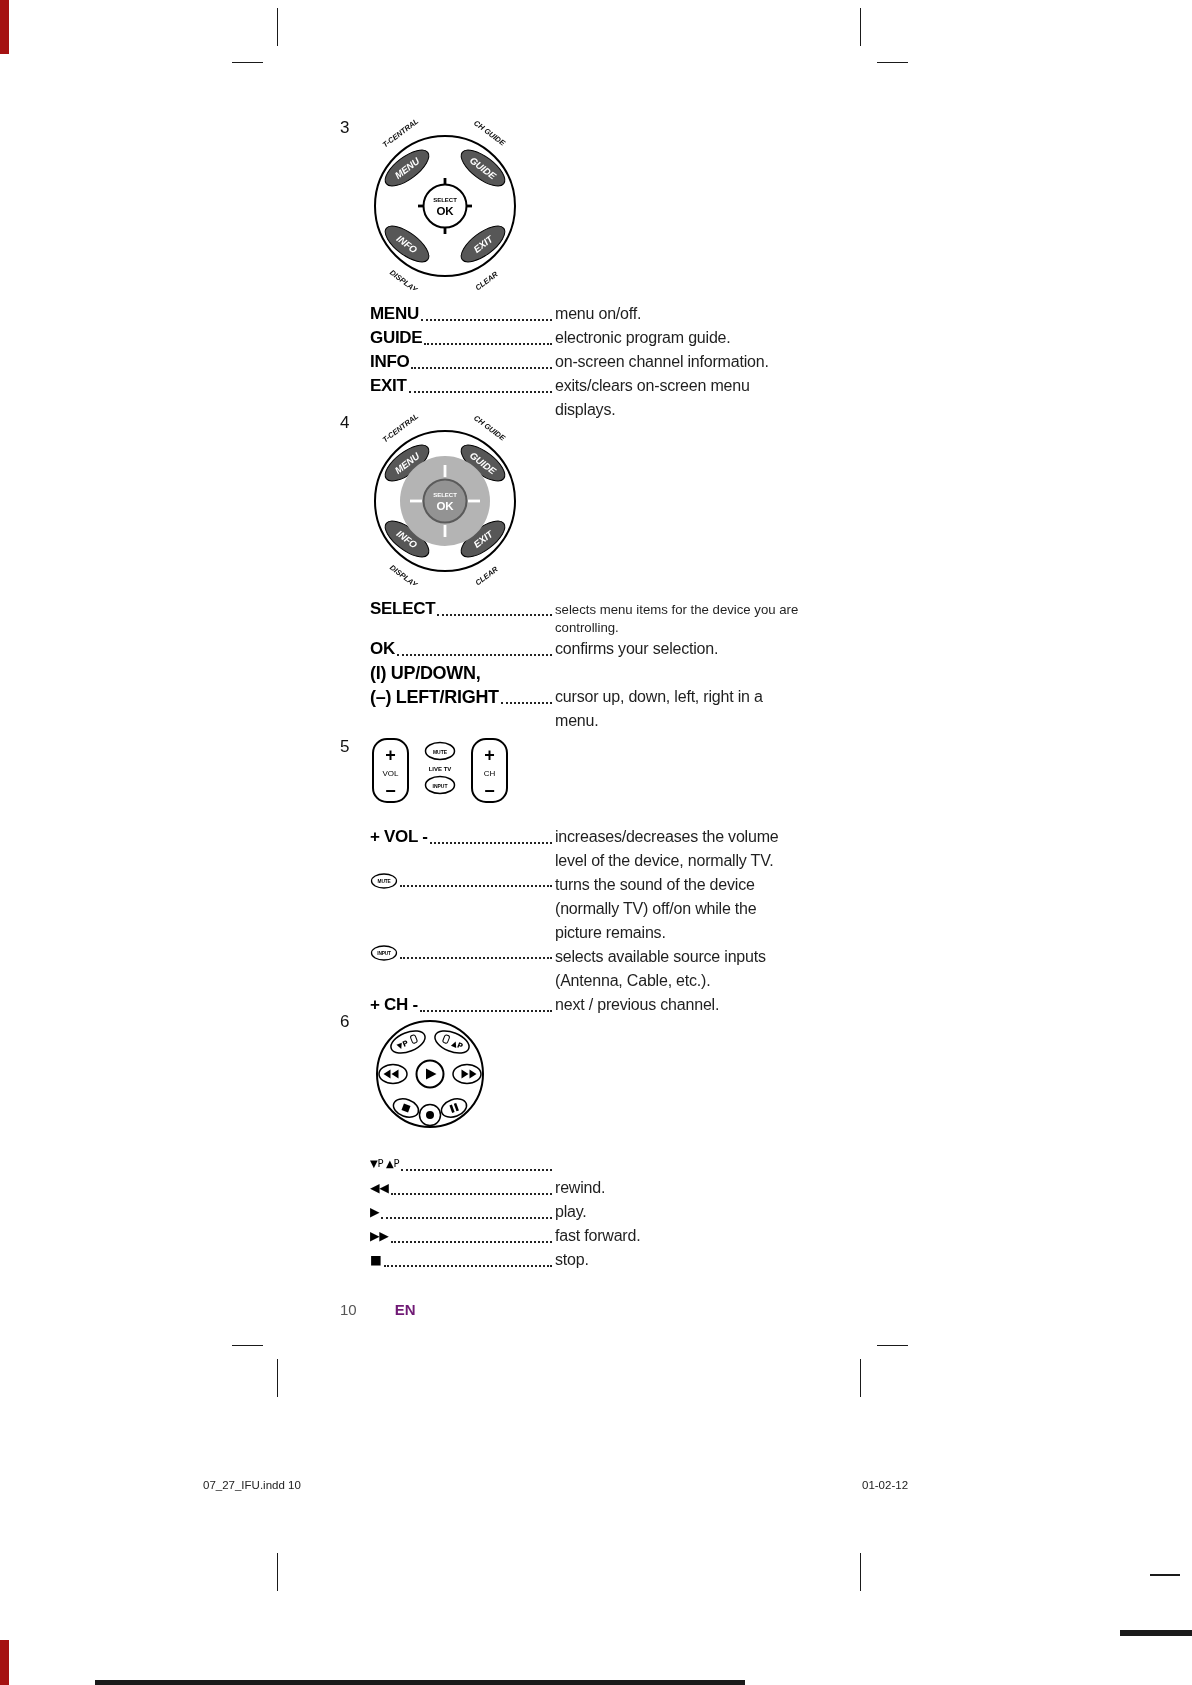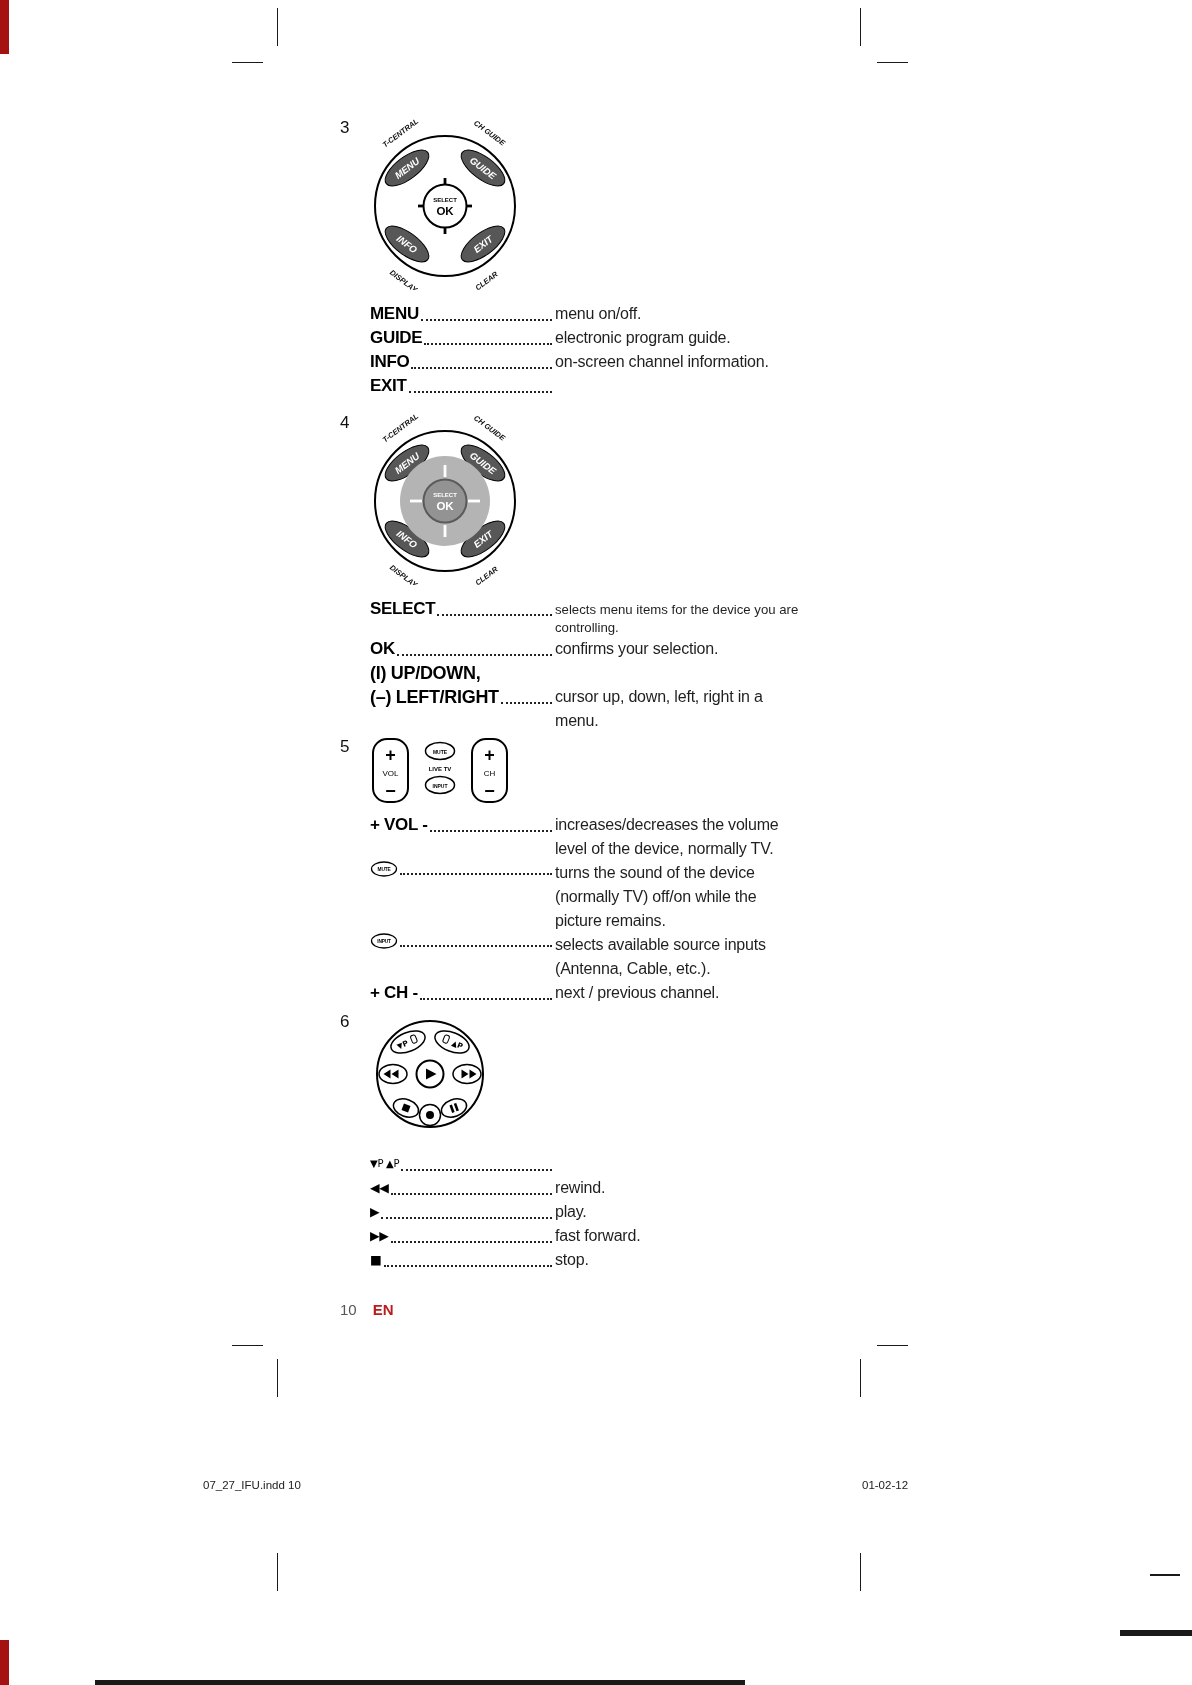--- a/index.html
+++ b/index.html
@@ -29,21 +29,21 @@
   .dots{flex:1;border-bottom:2px dotted #222;margin:0 3px 5px 2px}
   .def{width:252px;color:#1f1f1f}
   .def-sm{font-size:13.2px;line-height:18px;padding-top:4px;letter-spacing:0}
   .term-icon{margin-bottom:3px}
 
   svg text{font-family:"Liberation Sans",sans-serif}
   .glyphtxt{font-family:"DejaVu Sans",sans-serif}
 
   .footer{position:absolute;left:340px;top:1301px;font-size:15px}
   .footer .pagenum{color:#555}
-  .footer .lang{font-weight:bold;color:#b91c1c;margin-left:16px}
+  .footer .lang{font-weight:bold;color:#701a75;margin-left:38px}
 
   .printline{position:absolute;top:1479px;font-size:11.5px;color:#222}
 </style>
 </head>
 <body>
 
 <div class="page">
 
   <div class="regbar" style="left:0;top:0;width:9px;height:54px"></div>
   <div class="regbar" style="left:0;top:1640px;width:9px;height:45px"></div>
@@ -118,20 +118,21 @@
             <span class="term">INFO</span>
             <span class="dots"></span>
           </div>
         <div class="def">on-screen channel information.</div>
       </div>
       <div class="def-row">
         <div class="term-cell">
             <span class="term">EXIT</span>
             <span class="dots"></span>
           </div>
+        <div class="def">exits/clears on-screen menu displays.</div>
       </div>
     </div>
   </div>
 
   <div class="sec" style="top:413px">
     <div class="secnum">4</div>
     <div class="pad-wrap">
       <svg width="170" height="172" viewBox="0 0 170 172">
         <circle cx="85" cy="88" r="70" fill="#fff" stroke="#000" stroke-width="2"></circle>
         <text x="42" y="17" transform="rotate(-37 42 17)" text-anchor="middle" font-size="7.5" font-weight="bold" font-style="italic" fill="#111">T-CENTRAL</text>
@@ -211,21 +212,21 @@
         <text x="70" y="34" text-anchor="middle" font-size="6" font-weight="bold">LIVE TV</text>
         <ellipse cx="70" cy="48" rx="14.5" ry="8.5" fill="#fff" stroke="#000" stroke-width="1.5"></ellipse>
         <text x="70" y="50.5" text-anchor="middle" font-size="5" font-weight="bold">INPUT</text>
 
         <rect x="102" y="2" width="35" height="63" rx="14" fill="#fff" stroke="#000" stroke-width="2"></rect>
         <text x="119.5" y="24" text-anchor="middle" font-size="18" font-weight="bold">+</text>
         <text x="119.5" y="39" text-anchor="middle" font-size="8">CH</text>
         <text x="119.5" y="60" text-anchor="middle" font-size="18" font-weight="bold">−</text>
       </svg>
     </div>
-    <div class="deflist" style="margin-top:4px">
+    <div class="deflist" style="margin-top:16px">
       <div class="def-row">
         <div class="term-cell">
             <span class="term">+ VOL -</span>
             <span class="dots"></span>
           </div>
         <div class="def">increases/decreases the volume level of the device, normally TV.</div>
       </div>
       <div class="def-row">
         <div class="term-cell">
           <svg class="term-icon" width="28" height="16" viewBox="0 0 28 16">

